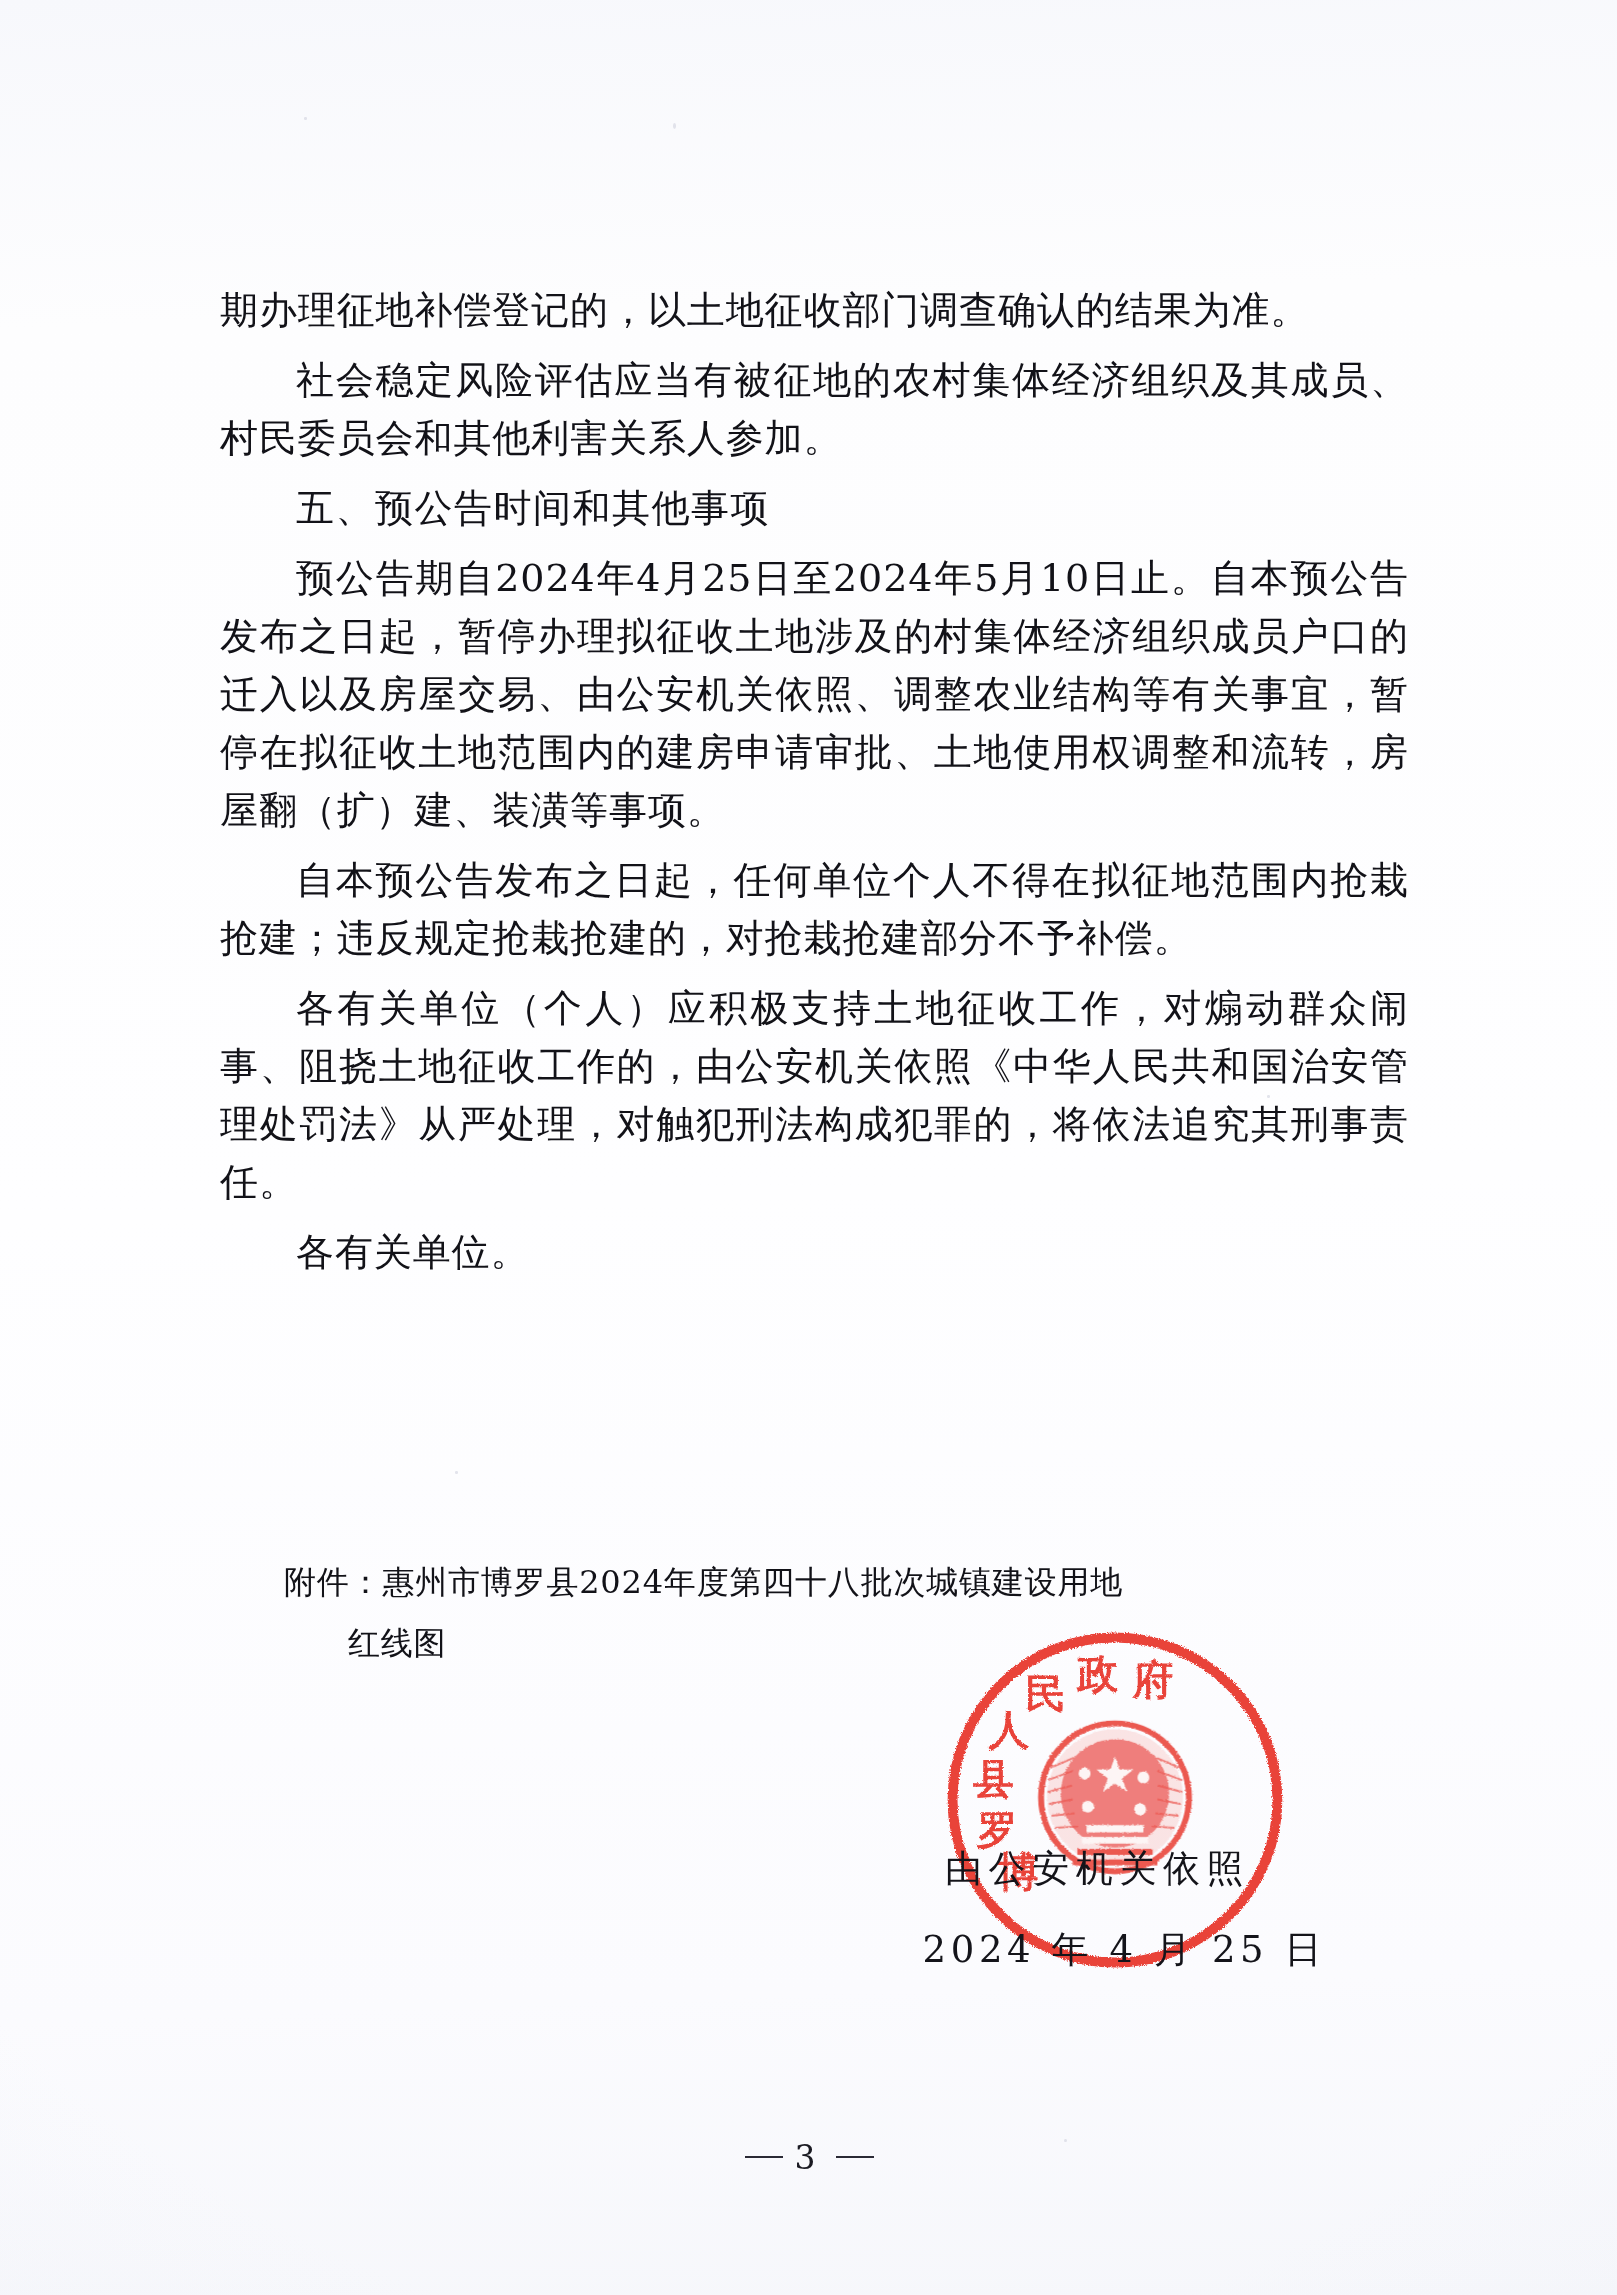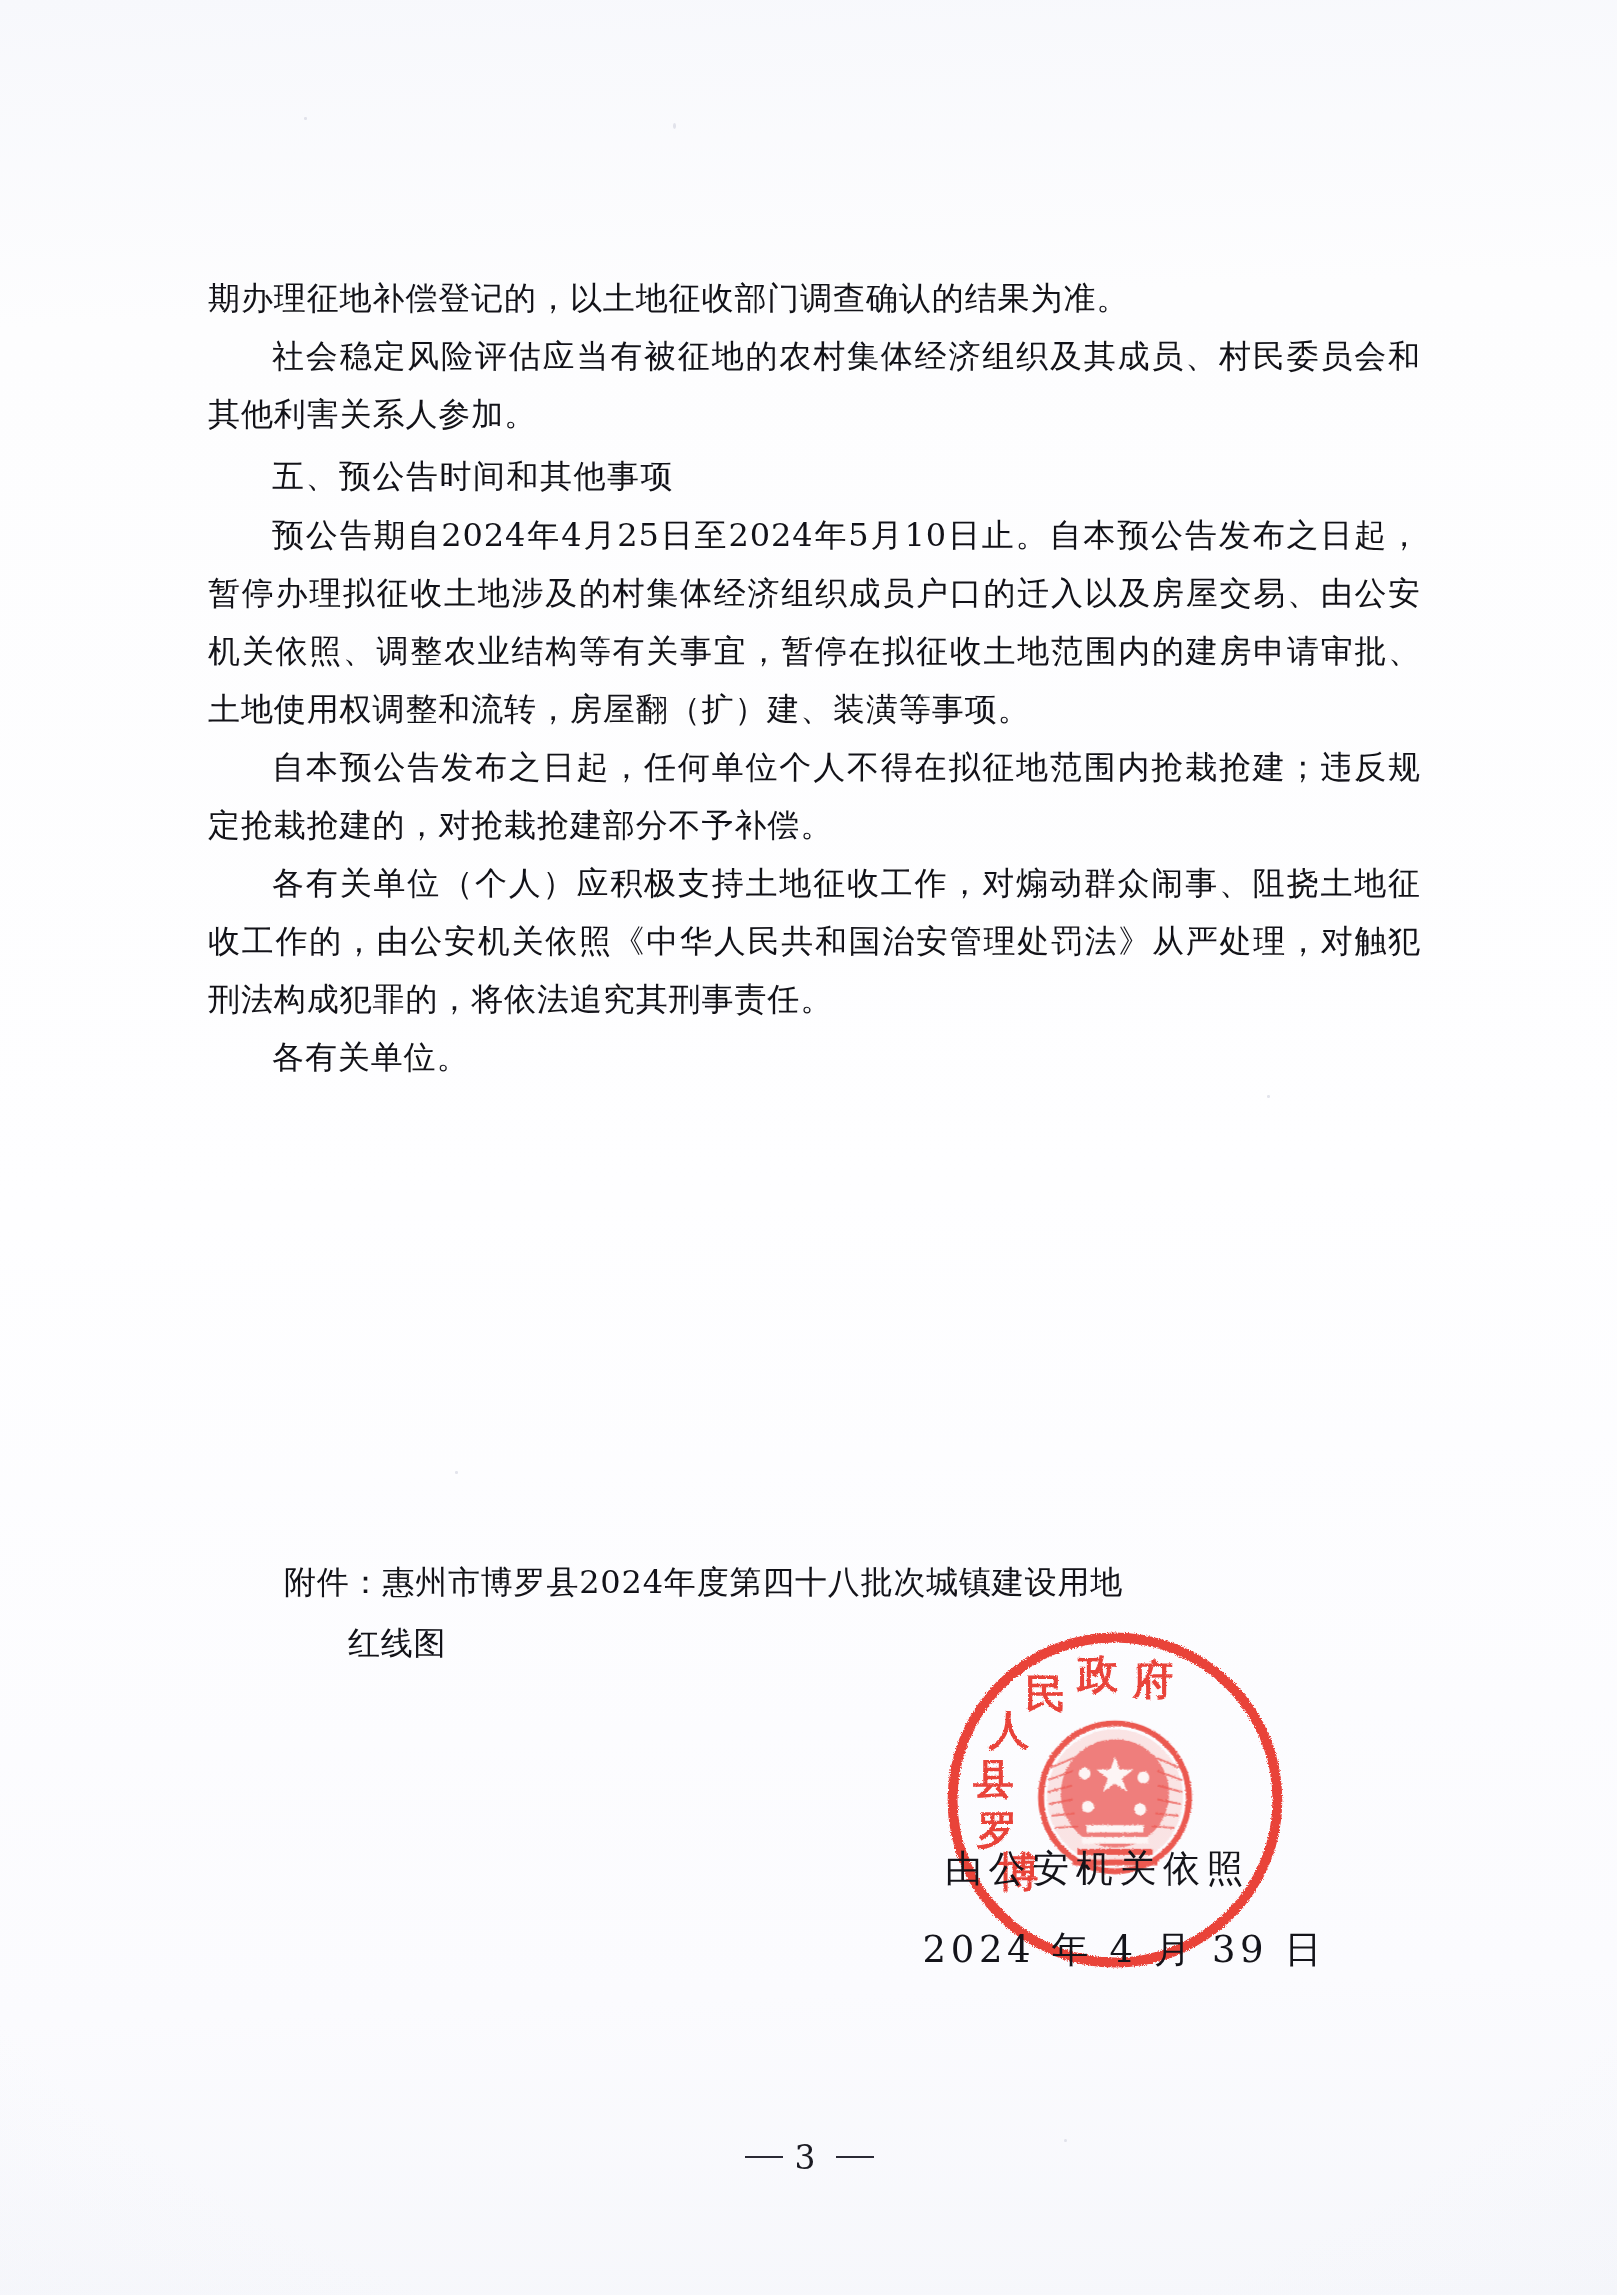--- a/index.html
+++ b/index.html
@@ -25,23 +25,23 @@
       linear-gradient(178deg, #f7f8fc 0%, #fdfdfe 14%, #fefeff 52%, #fbfbfe 86%, #f6f7fb 100%);
     pointer-events: none;
   }
   #body-text {
     position: absolute;
     left: 208px;
     top: 269px;
     width: 1213px;
   }
   .para {
-    margin: 0;
+    margin: 12px;
     color: #121218;
-    font-size: 32px;
+    font-size: 38px;
     line-height: 58px;
     letter-spacing: 0.9px;
     text-align: justify;
     text-justify: inter-character;
     word-break: break-all;
   }
   .para.indent { text-indent: 2em; }
   .para.heading {
     font-weight: 400;
     letter-spacing: 1.5px;
@@ -225,21 +225,21 @@
         <g fill="#e8342c">
           <rect x="205" y="336" width="114" height="9"></rect>
           <rect x="198" y="352" width="128" height="9"></rect>
         </g>
       </g>
     </svg>
   </div>
 
   <div id="signature">
     <div class="sig-name">由公安机关依照</div>
-    <div class="sig-date">2024 年 4 月 39 日</div>
+    <div class="sig-date">2024 年 4 月 25 日</div>
   </div>
 
   <div id="page-footer">
     <span class="dash"></span><span>3</span><span class="dash"></span>
   </div>
 
 </div>
 
 
 </body></html>

